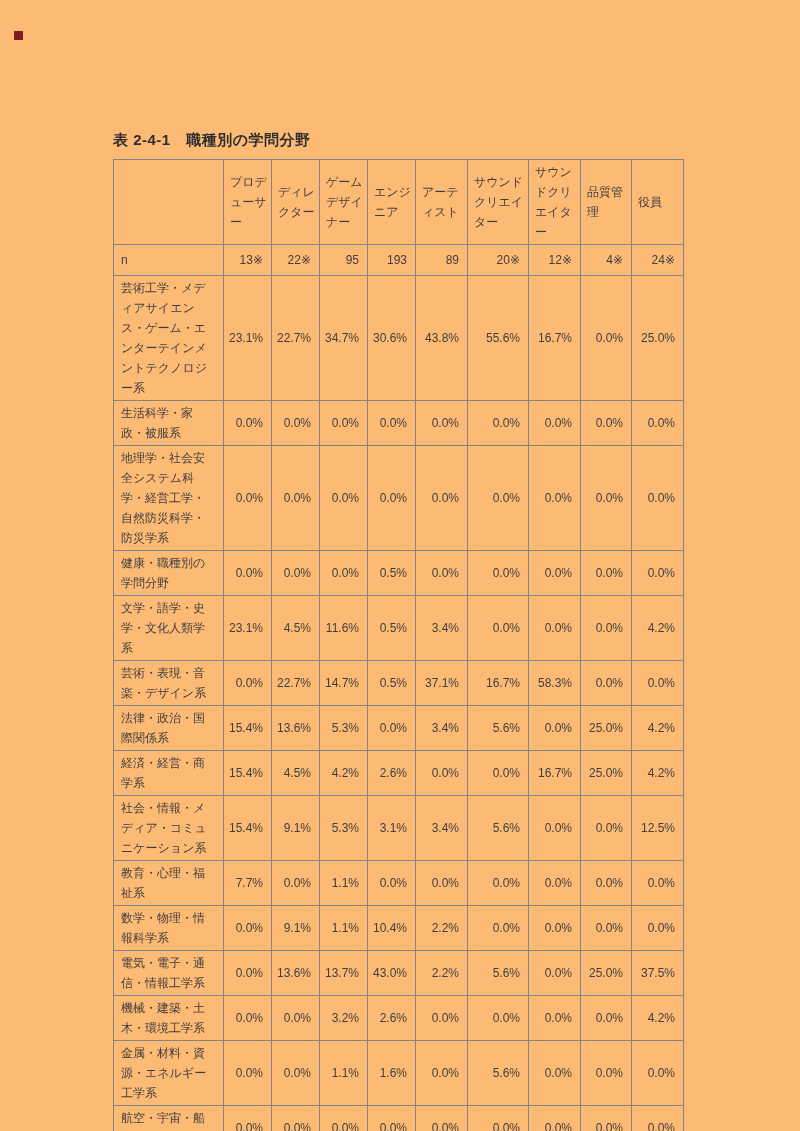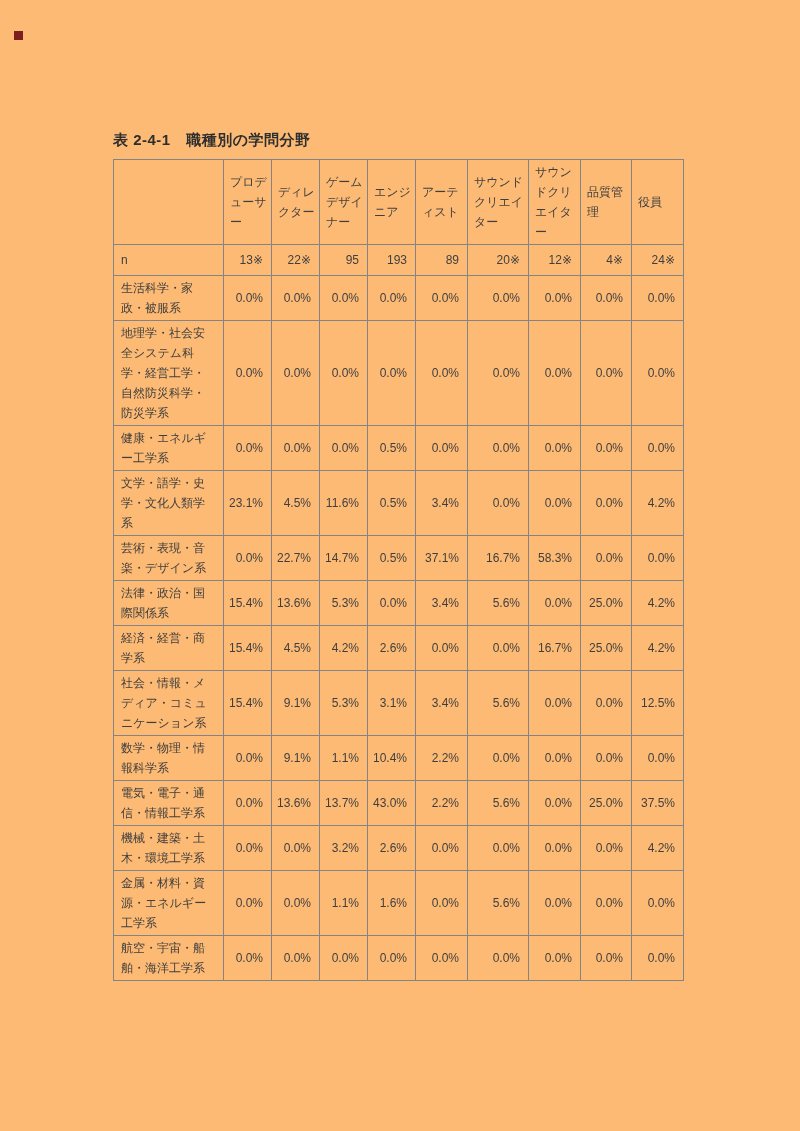--- a/index.html
+++ b/index.html
@@ -114,20 +114,32 @@
             <td class="num">22※</td>
             <td class="num">95</td>
             <td class="num">193</td>
             <td class="num">89</td>
             <td class="num">20※</td>
             <td class="num">12※</td>
             <td class="num">4※</td>
             <td class="num">24※</td>
           </tr>
           <tr>
+            <th class="row-label">芸術工学・メディアサイエンス・ゲーム・エンターテインメントテクノロジー系</th>
+            <td class="num">23.1%</td>
+            <td class="num">22.7%</td>
+            <td class="num">34.7%</td>
+            <td class="num">30.6%</td>
+            <td class="num">43.8%</td>
+            <td class="num">55.6%</td>
+            <td class="num">16.7%</td>
+            <td class="num">0.0%</td>
+            <td class="num">25.0%</td>
+          </tr>
+          <tr>
             <th class="row-label">生活科学・家政・被服系</th>
             <td class="num">0.0%</td>
             <td class="num">0.0%</td>
             <td class="num">0.0%</td>
             <td class="num">0.0%</td>
             <td class="num">0.0%</td>
             <td class="num">0.0%</td>
             <td class="num">0.0%</td>
             <td class="num">0.0%</td>
             <td class="num">0.0%</td>
@@ -138,21 +150,21 @@
             <td class="num">0.0%</td>
             <td class="num">0.0%</td>
             <td class="num">0.0%</td>
             <td class="num">0.0%</td>
             <td class="num">0.0%</td>
             <td class="num">0.0%</td>
             <td class="num">0.0%</td>
             <td class="num">0.0%</td>
           </tr>
           <tr>
-            <th class="row-label">健康・エネルギー工学系</th>
+            <th class="row-label">健康・職種別の学問分野</th>
             <td class="num">0.0%</td>
             <td class="num">0.0%</td>
             <td class="num">0.0%</td>
             <td class="num">0.5%</td>
             <td class="num">0.0%</td>
             <td class="num">0.0%</td>
             <td class="num">0.0%</td>
             <td class="num">0.0%</td>
             <td class="num">0.0%</td>
           </tr>
@@ -210,20 +222,32 @@
             <td class="num">9.1%</td>
             <td class="num">5.3%</td>
             <td class="num">3.1%</td>
             <td class="num">3.4%</td>
             <td class="num">5.6%</td>
             <td class="num">0.0%</td>
             <td class="num">0.0%</td>
             <td class="num">12.5%</td>
           </tr>
           <tr>
+            <th class="row-label">教育・心理・福祉系</th>
+            <td class="num">7.7%</td>
+            <td class="num">0.0%</td>
+            <td class="num">1.1%</td>
+            <td class="num">0.0%</td>
+            <td class="num">0.0%</td>
+            <td class="num">0.0%</td>
+            <td class="num">0.0%</td>
+            <td class="num">0.0%</td>
+            <td class="num">0.0%</td>
+          </tr>
+          <tr>
             <th class="row-label">数学・物理・情報科学系</th>
             <td class="num">0.0%</td>
             <td class="num">9.1%</td>
             <td class="num">1.1%</td>
             <td class="num">10.4%</td>
             <td class="num">2.2%</td>
             <td class="num">0.0%</td>
             <td class="num">0.0%</td>
             <td class="num">0.0%</td>
             <td class="num">0.0%</td>

